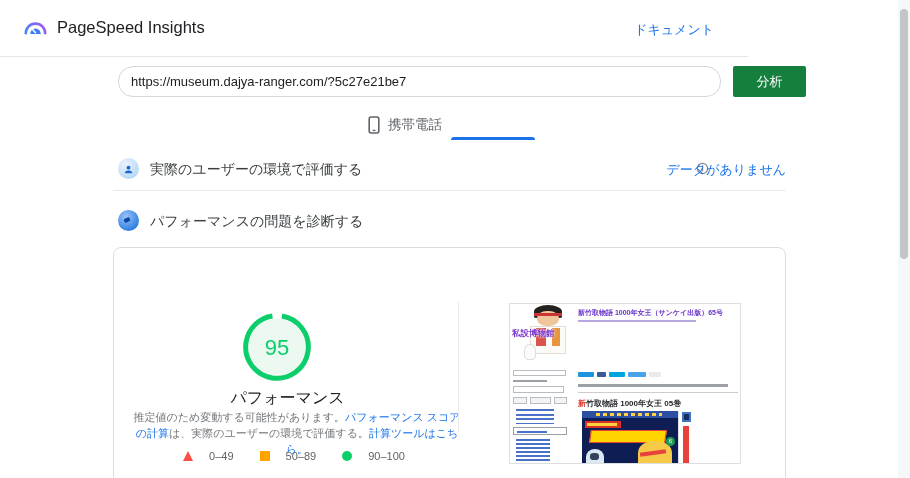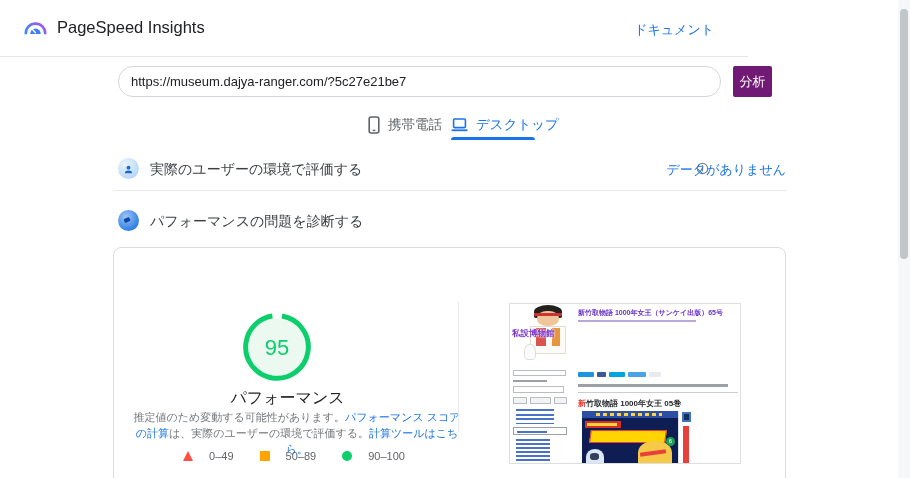--- a/index.html
+++ b/index.html
@@ -16,21 +16,21 @@
   .doc-link { position:absolute; right:34px; top:21px; font-size:13px; color:#1a73e8; cursor:pointer; }
 
   
   .scrollbar { position:absolute; right:0; top:0; width:12px; height:478px; background:#f6f7f8; }
   .scroll-thumb { position:absolute; right:2px; top:9px; width:8px; height:250px; background:#c3c6c9; border-radius:4px; }
 
   
   .url-input { position:absolute; left:118px; top:66px; width:603px; height:31px;
                border:1px solid #d3d7db; border-radius:15px; padding:0 12px; font-size:13px;
                color:#202124; outline:none; font-family:"Liberation Sans",sans-serif; }
-  .analyze-btn { position:absolute; left:733px; top:66px; width:39px; height:31px; background:#701a75;
+  .analyze-btn { position:absolute; left:733px; top:66px; width:73px; height:31px; background:#15803d;
                  color:#fff; border:none; border-radius:2px; font-size:13px; cursor:pointer;
                  font-family:"Liberation Sans",sans-serif; }
 
   
   .tab { position:absolute; top:112px; height:26px; display:flex; align-items:center; gap:8px;
          font-size:13.5px; cursor:pointer; }
   .tab-mobile { left:368px; color:#5f6368; }
   .tab-desktop { left:451px; color:#1a73e8; }
   .tab-underline { position:absolute; left:451px; top:137px; width:84px; height:3px;
                    background:#1a73e8; border-radius:3px 3px 0 0; }
@@ -142,27 +142,20 @@
   <input class="url-input" value="https://museum.dajya-ranger.com/?5c27e21be7" style="">
   <button class="analyze-btn">分析</button>
 
   <div class="tab tab-mobile">
     <svg width="12" height="18" viewBox="0 0 12 18">
       <rect x="1.2" y="1" width="9.6" height="16" rx="2" fill="none" stroke="#5f6368" stroke-width="1.6"></rect>
       <line x1="4.6" y1="14.4" x2="7.4" y2="14.4" stroke="#5f6368" stroke-width="1.3"></line>
     </svg>
     <span>携帯電話</span>
   </div>
-  <div class="tab tab-desktop">
-    <svg width="17" height="14" viewBox="0 0 17 14">
-      <rect x="2.6" y="1" width="11.8" height="8.6" rx="1" fill="none" stroke="#1a73e8" stroke-width="1.6"></rect>
-      <line x1="0.6" y1="12.3" x2="16.4" y2="12.3" stroke="#1a73e8" stroke-width="1.8"></line>
-    </svg>
-    <span>デスクトップ</span>
-  </div>
   <div class="tab-underline"></div>
 
   <div class="section-icon icon-field">
     <svg width="11" height="11" viewBox="0 0 24 24">
       <circle cx="12" cy="8" r="4.2" fill="#1967d2"></circle>
       <path d="M4 20 a8 6 0 0 1 16 0 Z" fill="#1967d2"></path>
     </svg>
   </div>
   <div class="section-title title-field">実際のユーザーの環境で評価する</div>
   <svg class="info-icon" viewBox="0 0 14 14">

